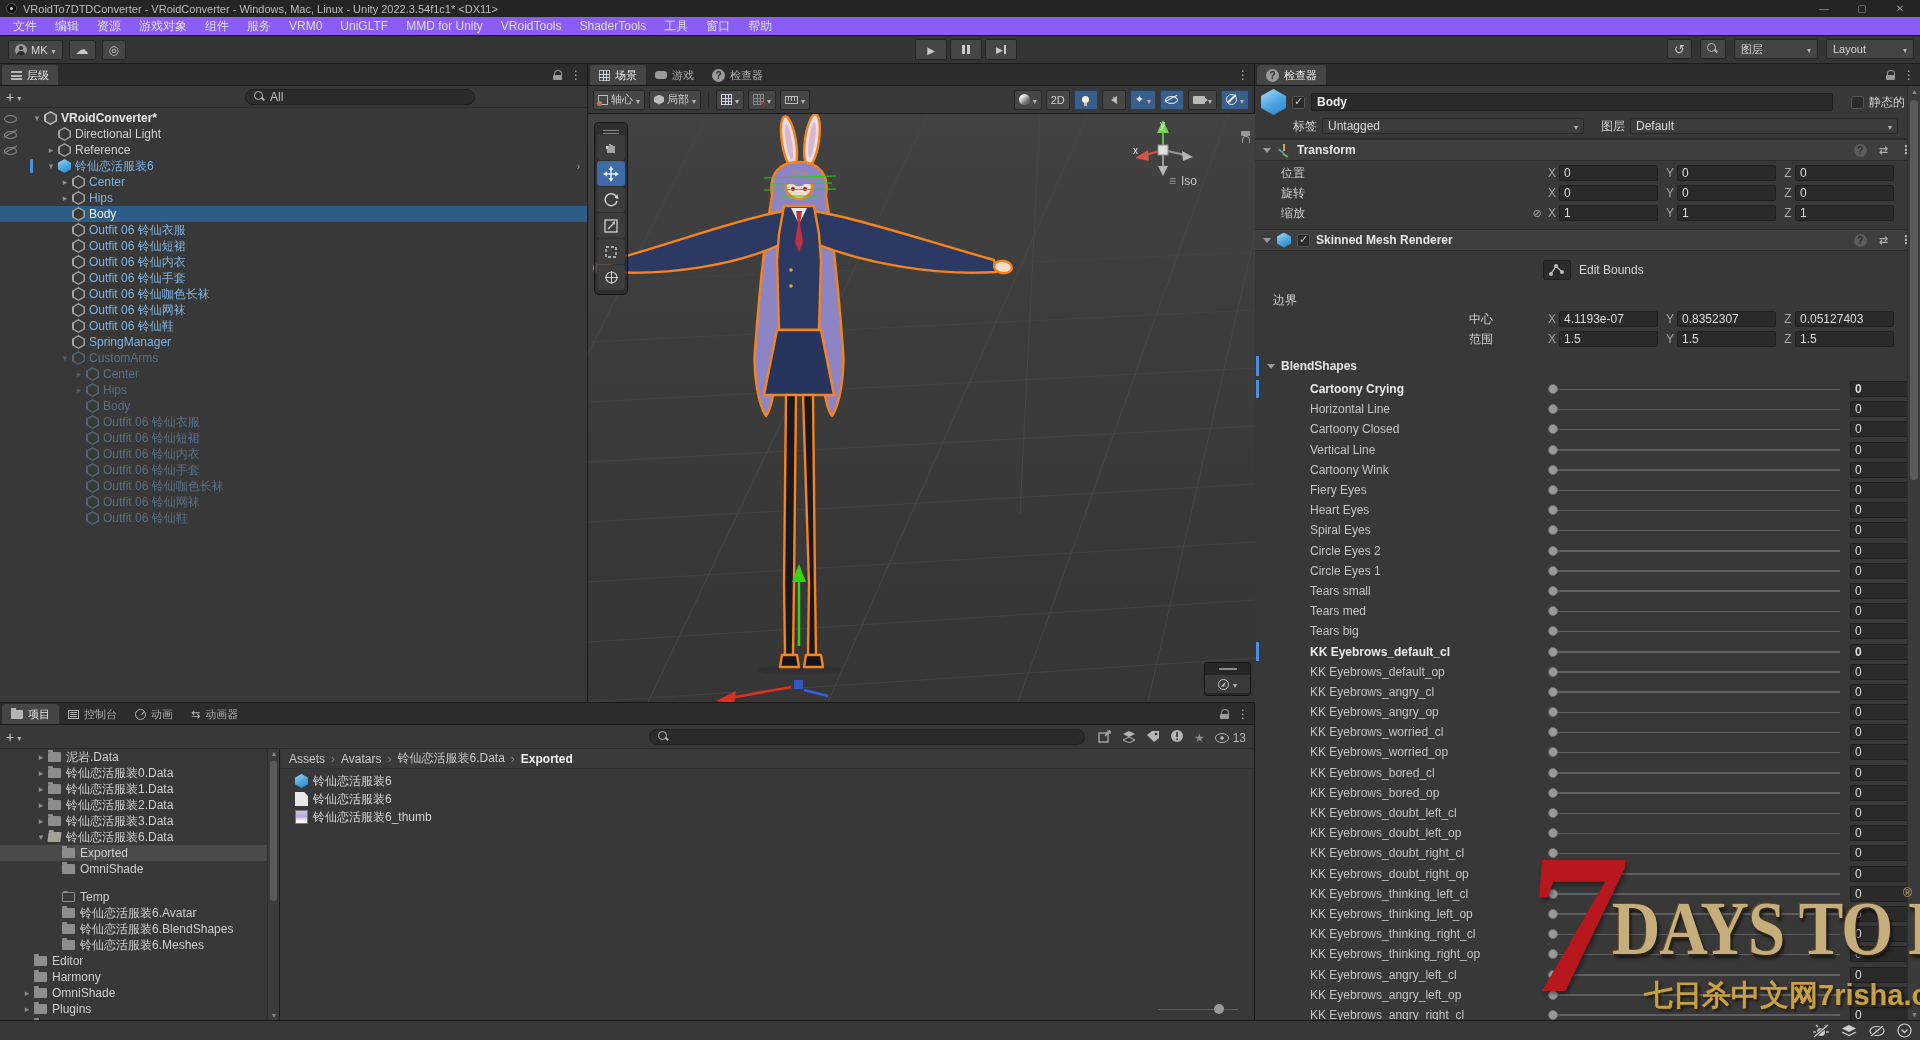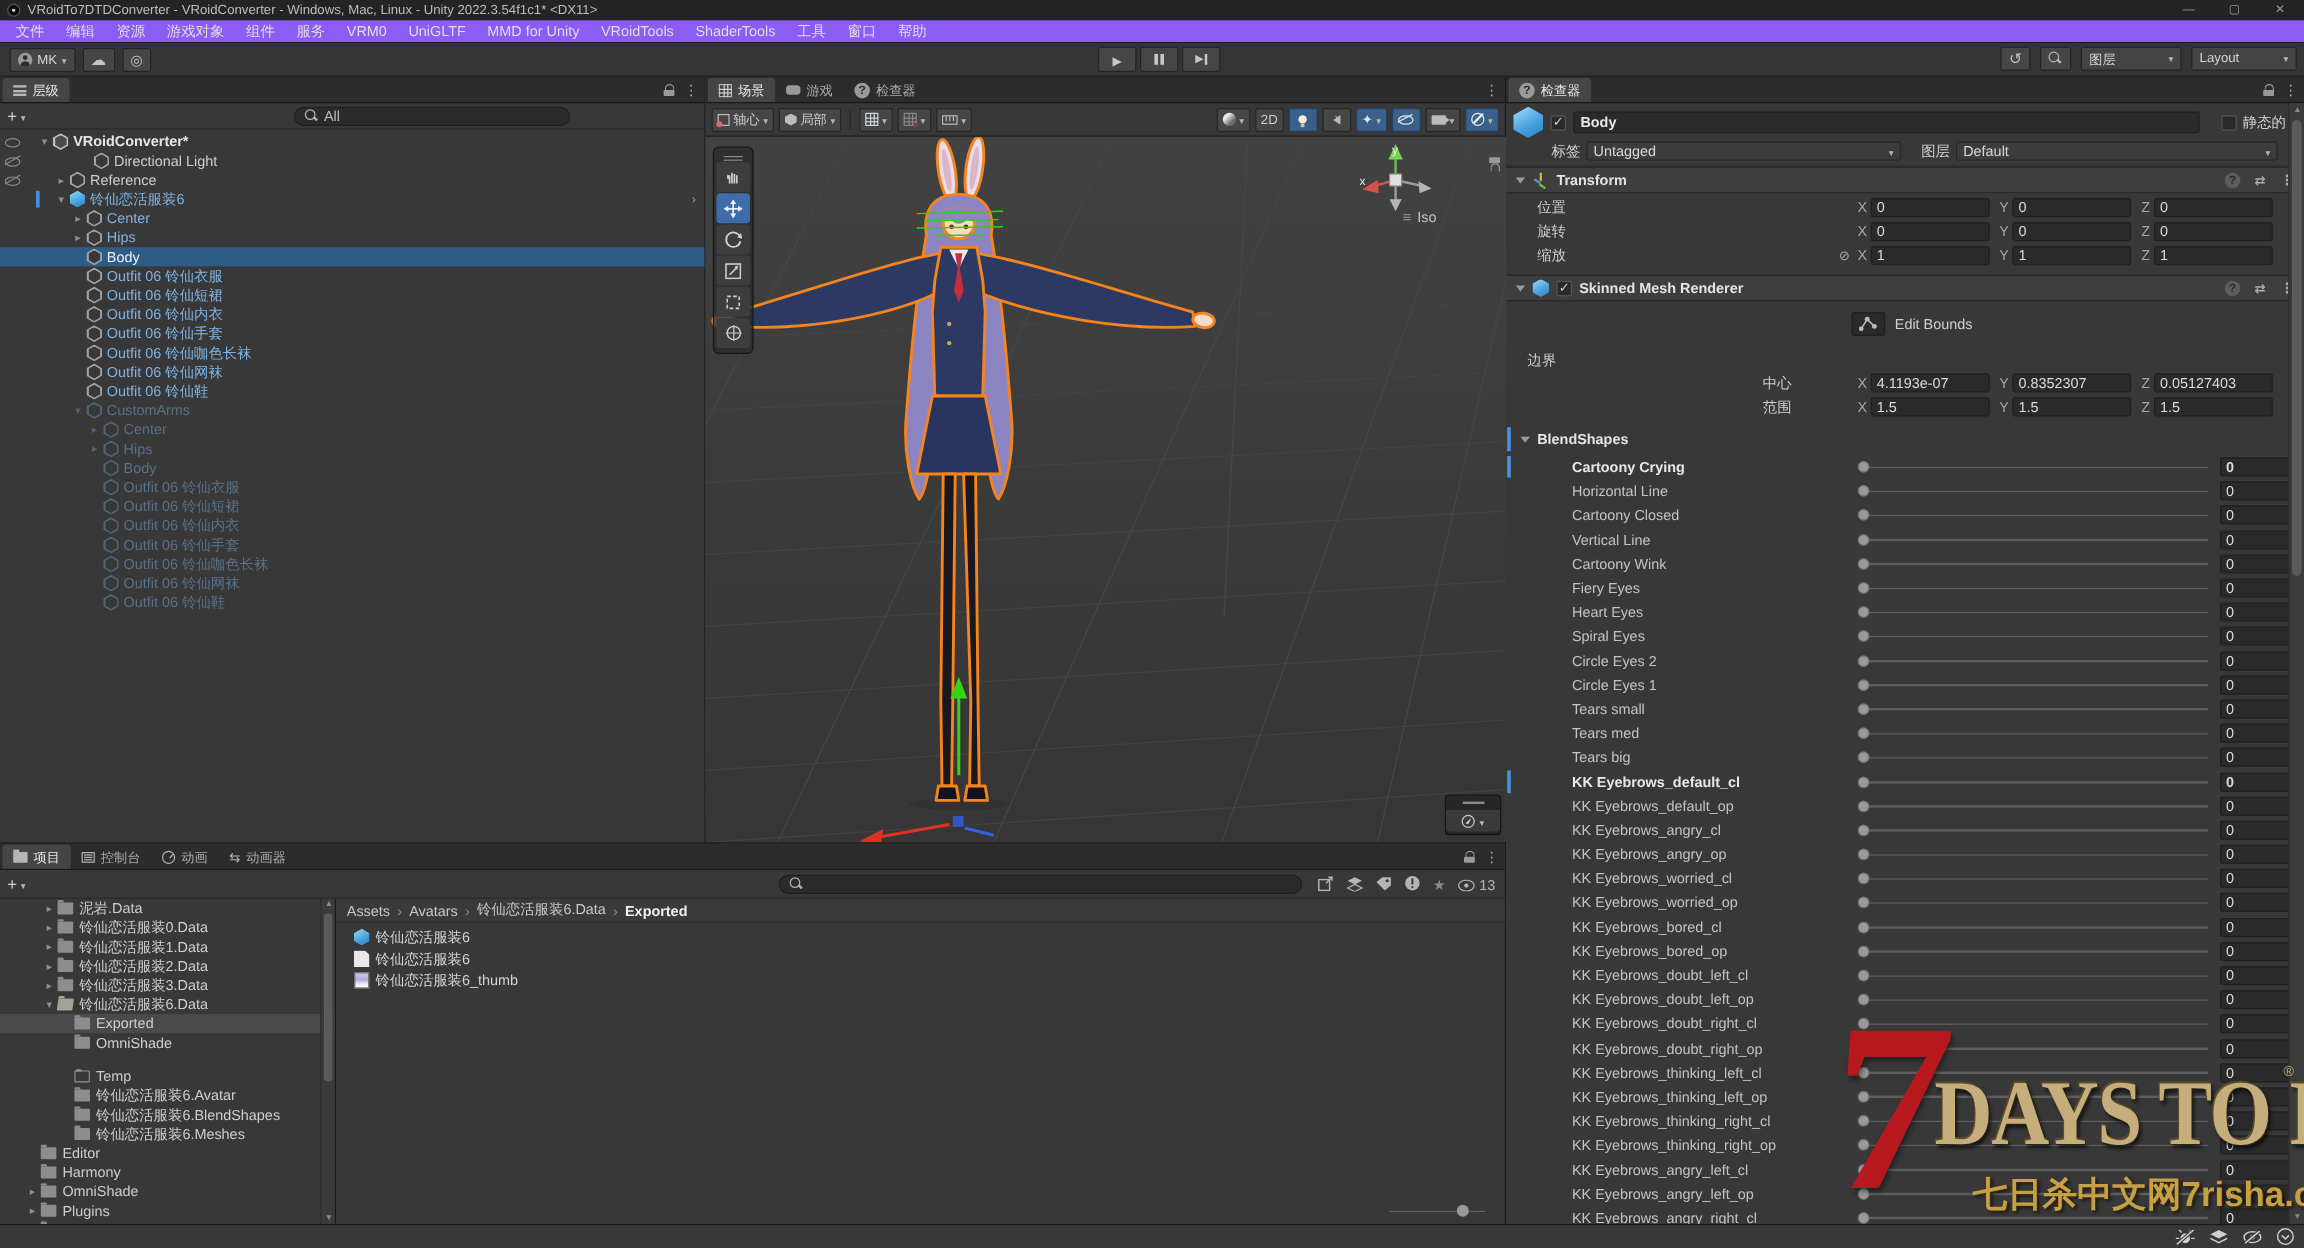--- a/index.html
+++ b/index.html
@@ -316,21 +316,21 @@
   <div class="hrow" data-cls="root" style="padding-left: 30px;">
         <span class="eyeicon" data-eye="vis"></span>
 
         <span class="arrow">▾</span>
         <span class="hex" data-ic="scene">
           <i></i>
         </span>
         <span class="hlabel">VRoidConverter*</span>
 
       </div>
-      <div class="hrow" data-cls="plain" style="padding-left: 64px;">
+      <div class="hrow" data-cls="plain" style="padding-left: 44px;">
         <span class="eyeicon" data-eye="hid"></span>
 
         <span class="arrow"></span>
         <span class="hex" data-ic="cube">
           <i></i>
         </span>
         <span class="hlabel">Directional Light</span>
 
       </div>
       <div class="hrow" data-cls="plain" style="padding-left: 44px;">
@@ -432,20 +432,29 @@
         <span class="hlabel">Outfit 06 铃仙网袜</span>
 
       </div>
       <div class="hrow" data-cls="pf" style="padding-left: 58px;">
 
         <span class="arrow"></span>
         <span class="hex" data-ic="cube">
           <i></i>
         </span>
         <span class="hlabel">Outfit 06 铃仙鞋</span>
+
+      </div>
+      <div class="hrow" data-cls="pf" style="padding-left: 58px;">
+
+        <span class="arrow"></span>
+        <span class="hex" data-ic="cube">
+          <i></i>
+        </span>
+        <span class="hlabel">SpringManager</span>
 
       </div>
       <div class="hrow" data-cls="dim" style="padding-left: 58px;">
 
         <span class="arrow">▾</span>
         <span class="hex" data-ic="cube">
           <i></i>
         </span>
         <span class="hlabel">CustomArms</span>
 

